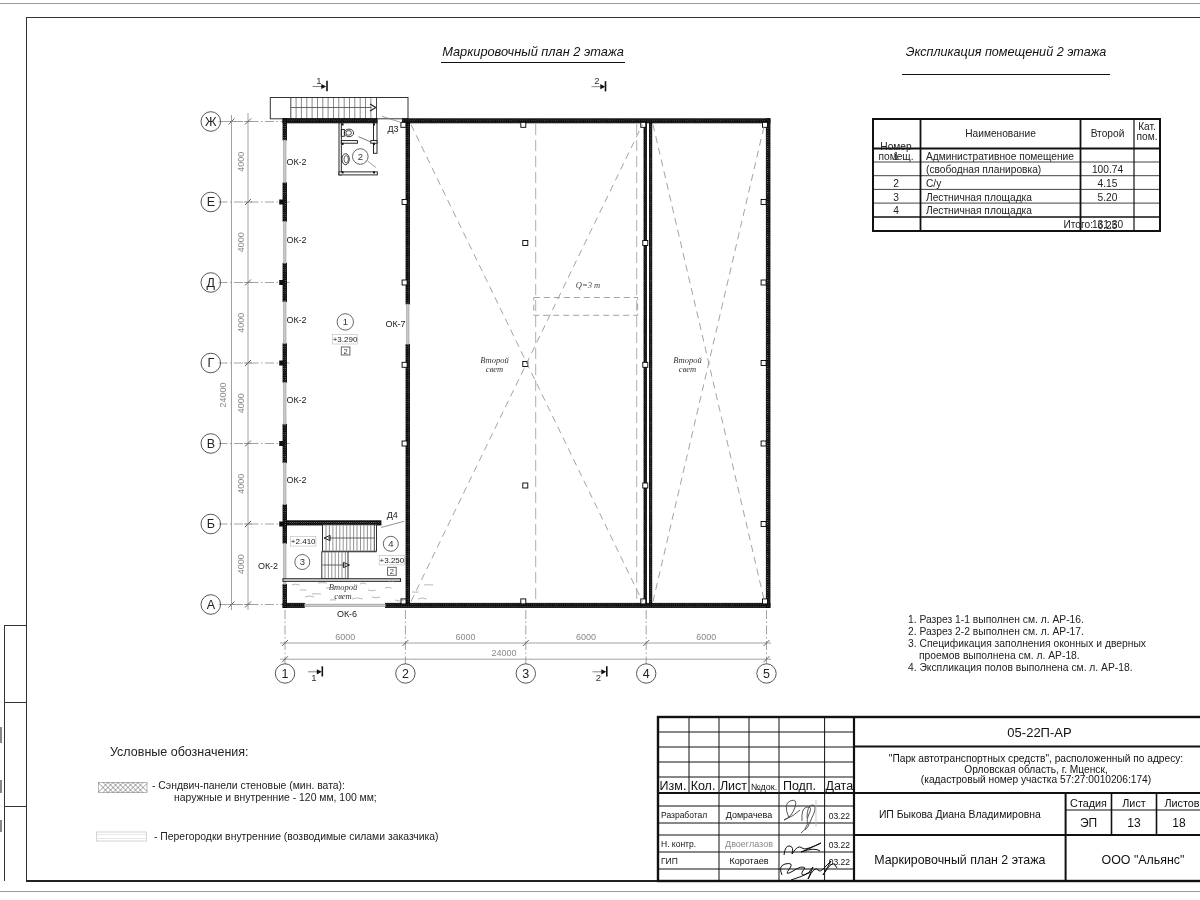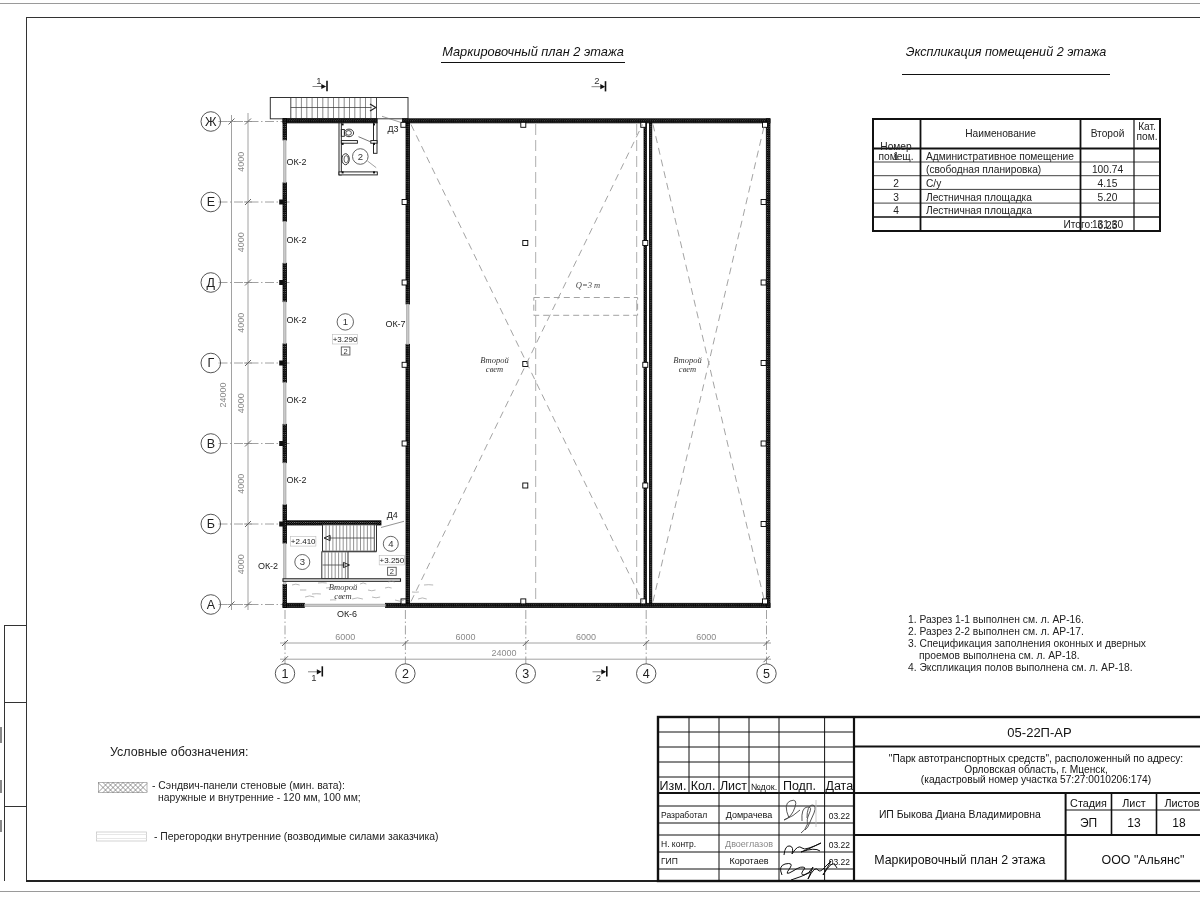--- a/index.html
+++ b/index.html
@@ -529,21 +529,21 @@
 4. Экспликация полов выполнена см. л. АР-18.
 </div>
 
 <div class="abs" style="left:110px;top:745px;font-size:12.5px;color:#222;">Условные обозначения:</div>
 
 <svg class="abs" style="left:98px;top:782px;" width="50" height="12">
 <rect x="0.5" y="0.5" width="48.5" height="10" fill="#fff" stroke="#999" stroke-width="0.7"></rect>
 <path d="M0 10.5 L10 0.5 M5 10.5 L15 0.5 M10 10.5 L20 0.5 M15 10.5 L25 0.5 M20 10.5 L30 0.5 M25 10.5 L35 0.5 M30 10.5 L40 0.5 M35 10.5 L45 0.5 M40 10.5 L49 1.5 M0 0.5 L10 10.5 M5 0.5 L15 10.5 M10 0.5 L20 10.5 M15 0.5 L25 10.5 M20 0.5 L30 10.5 M25 0.5 L35 10.5 M30 0.5 L40 10.5 M35 0.5 L45 10.5 M40 0.5 L49 9.5" stroke="#555" stroke-width="0.6" fill="none"></path>
 </svg>
 
-<div class="abs" style="left:152px;top:780px;font-size:10.4px;line-height:11.5px;color:#222;">- Сэндвич-панели стеновые (мин. вата):<br><span style="margin-left:6px;">наружные и внутренние - 120 мм, 100 мм;</span></div>
+<div class="abs" style="left:152px;top:780px;font-size:10.4px;line-height:11.5px;color:#222;">- Сэндвич-панели стеновые (мин. вата):<br><span style="margin-left:22px;">наружные и внутренние - 120 мм, 100 мм;</span></div>
 
 <svg class="abs" style="left:96px;top:831px;" width="52" height="12">
 <rect x="0.5" y="1" width="50" height="9" fill="#fff" stroke="#c9c9c9" stroke-width="0.8"></rect>
 <line x1="0" y1="3.5" x2="51" y2="3.5" stroke="#ddd" stroke-width="0.7"></line>
 <line x1="0" y1="7.5" x2="51" y2="7.5" stroke="#ddd" stroke-width="0.7"></line>
 </svg>
 
 <div class="abs" style="left:154px;top:831px;font-size:10.4px;color:#222;">- Перегородки внутренние (возводимые силами заказчика)</div>
 
 <div class="abs" style="left:0;top:0;width:1200px;height:900px;pointer-events:none;">

